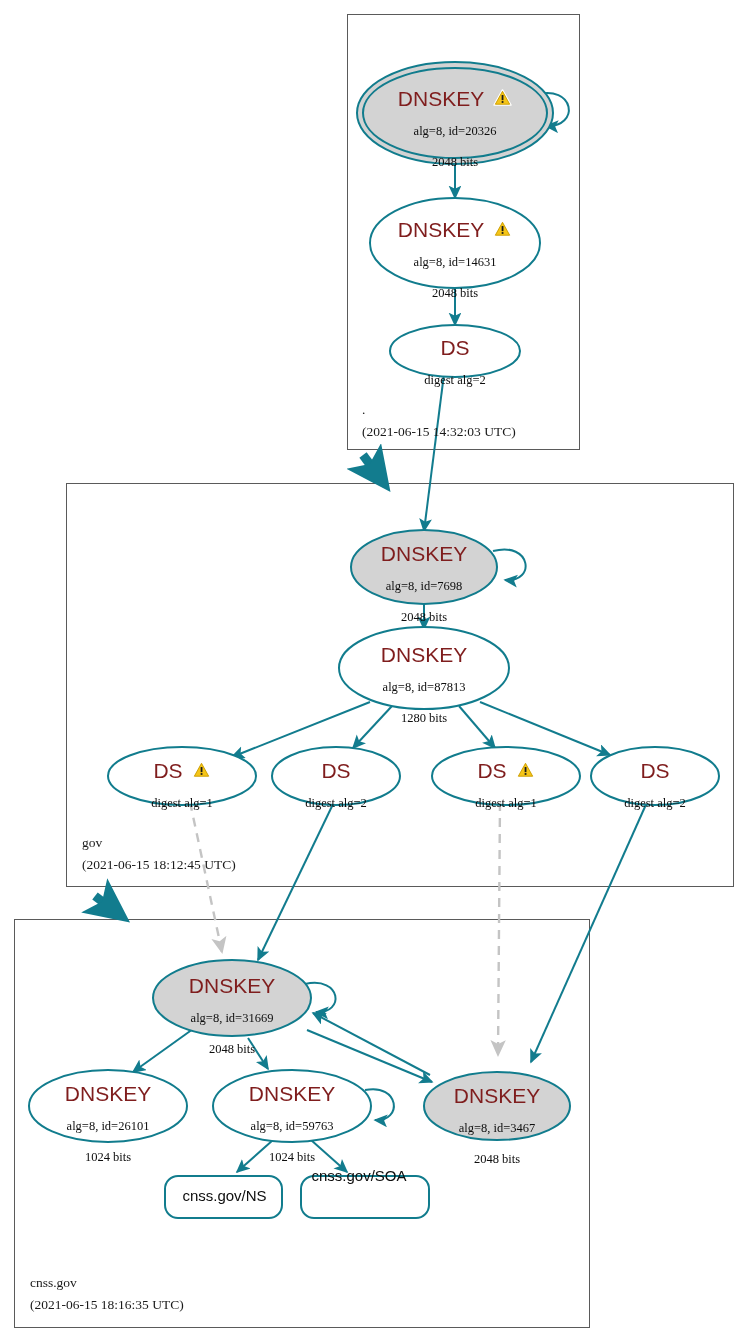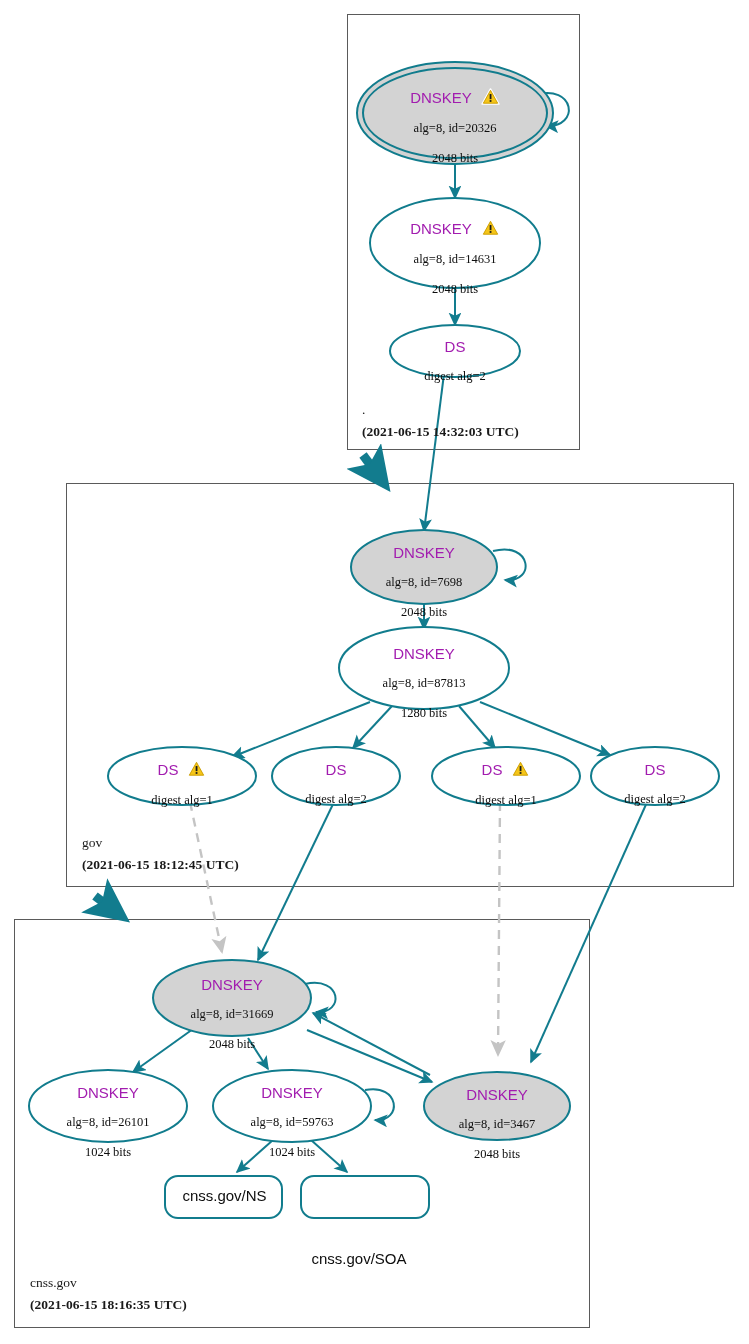--- a/index.html
+++ b/index.html
@@ -35,34 +35,34 @@
   }
   .zone-label {
     position: absolute;
     font-family: "Liberation Serif", "DejaVu Serif", serif;
     font-size: 13.5px;
     color: #1a1a1a;
     white-space: nowrap;
     line-height: 1.05;
   }
   .zone-label .zname { display: block; margin-bottom: 8px; }
-  .zone-label .ztime { display: block; font-weight: bold; }
+  .zone-label .ztime { display: block; }
 
   
   .node-label {
     position: absolute;
     text-align: center;
     white-space: nowrap;
     pointer-events: none;
     line-height: 1;
   }
   .nl-title {
     font-family: "Liberation Sans", "DejaVu Sans", sans-serif;
-    font-size: 15px;
-    color: #a21caf;
+    font-size: 21px;
+    color: #7f1d1d;
     display: inline-block;
     vertical-align: middle;
   }
   .nl-sub {
     font-family: "Liberation Serif", "DejaVu Serif", serif;
     font-size: 12.5px;
     color: #0d0d0d;
     display: block;
     margin-top: 16px;
   }
@@ -308,21 +308,21 @@
   <div class="node-label" style="left:412px; top:1085px; width:170px;">
     <span class="nl-title">DNSKEY</span>
     <span class="nl-sub">alg=8, id=3467</span>
     <span class="nl-sub2">2048 bits</span>
   </div>
 
   <div class="node-label" style="left:165px; top:1188px; width:119px;">
     <span class="nl-rrset">cnss.gov/NS</span>
   </div>
 
-  <div class="node-label" style="left:301px; top:1251px; width:116px;">
+  <div class="node-label" style="left:301px; top:1168px; width:116px;">
     <span class="nl-rrset">cnss.gov/SOA</span>
   </div>
 
   <div class="zone-label" style="left:362px; top:403px;">
     <span class="zname">.</span>
     <span class="ztime">(2021-06-15 14:32:03 UTC)</span>
   </div>
 
   <div class="zone-label" style="left:82px; top:836px;">
     <span class="zname">gov</span>

